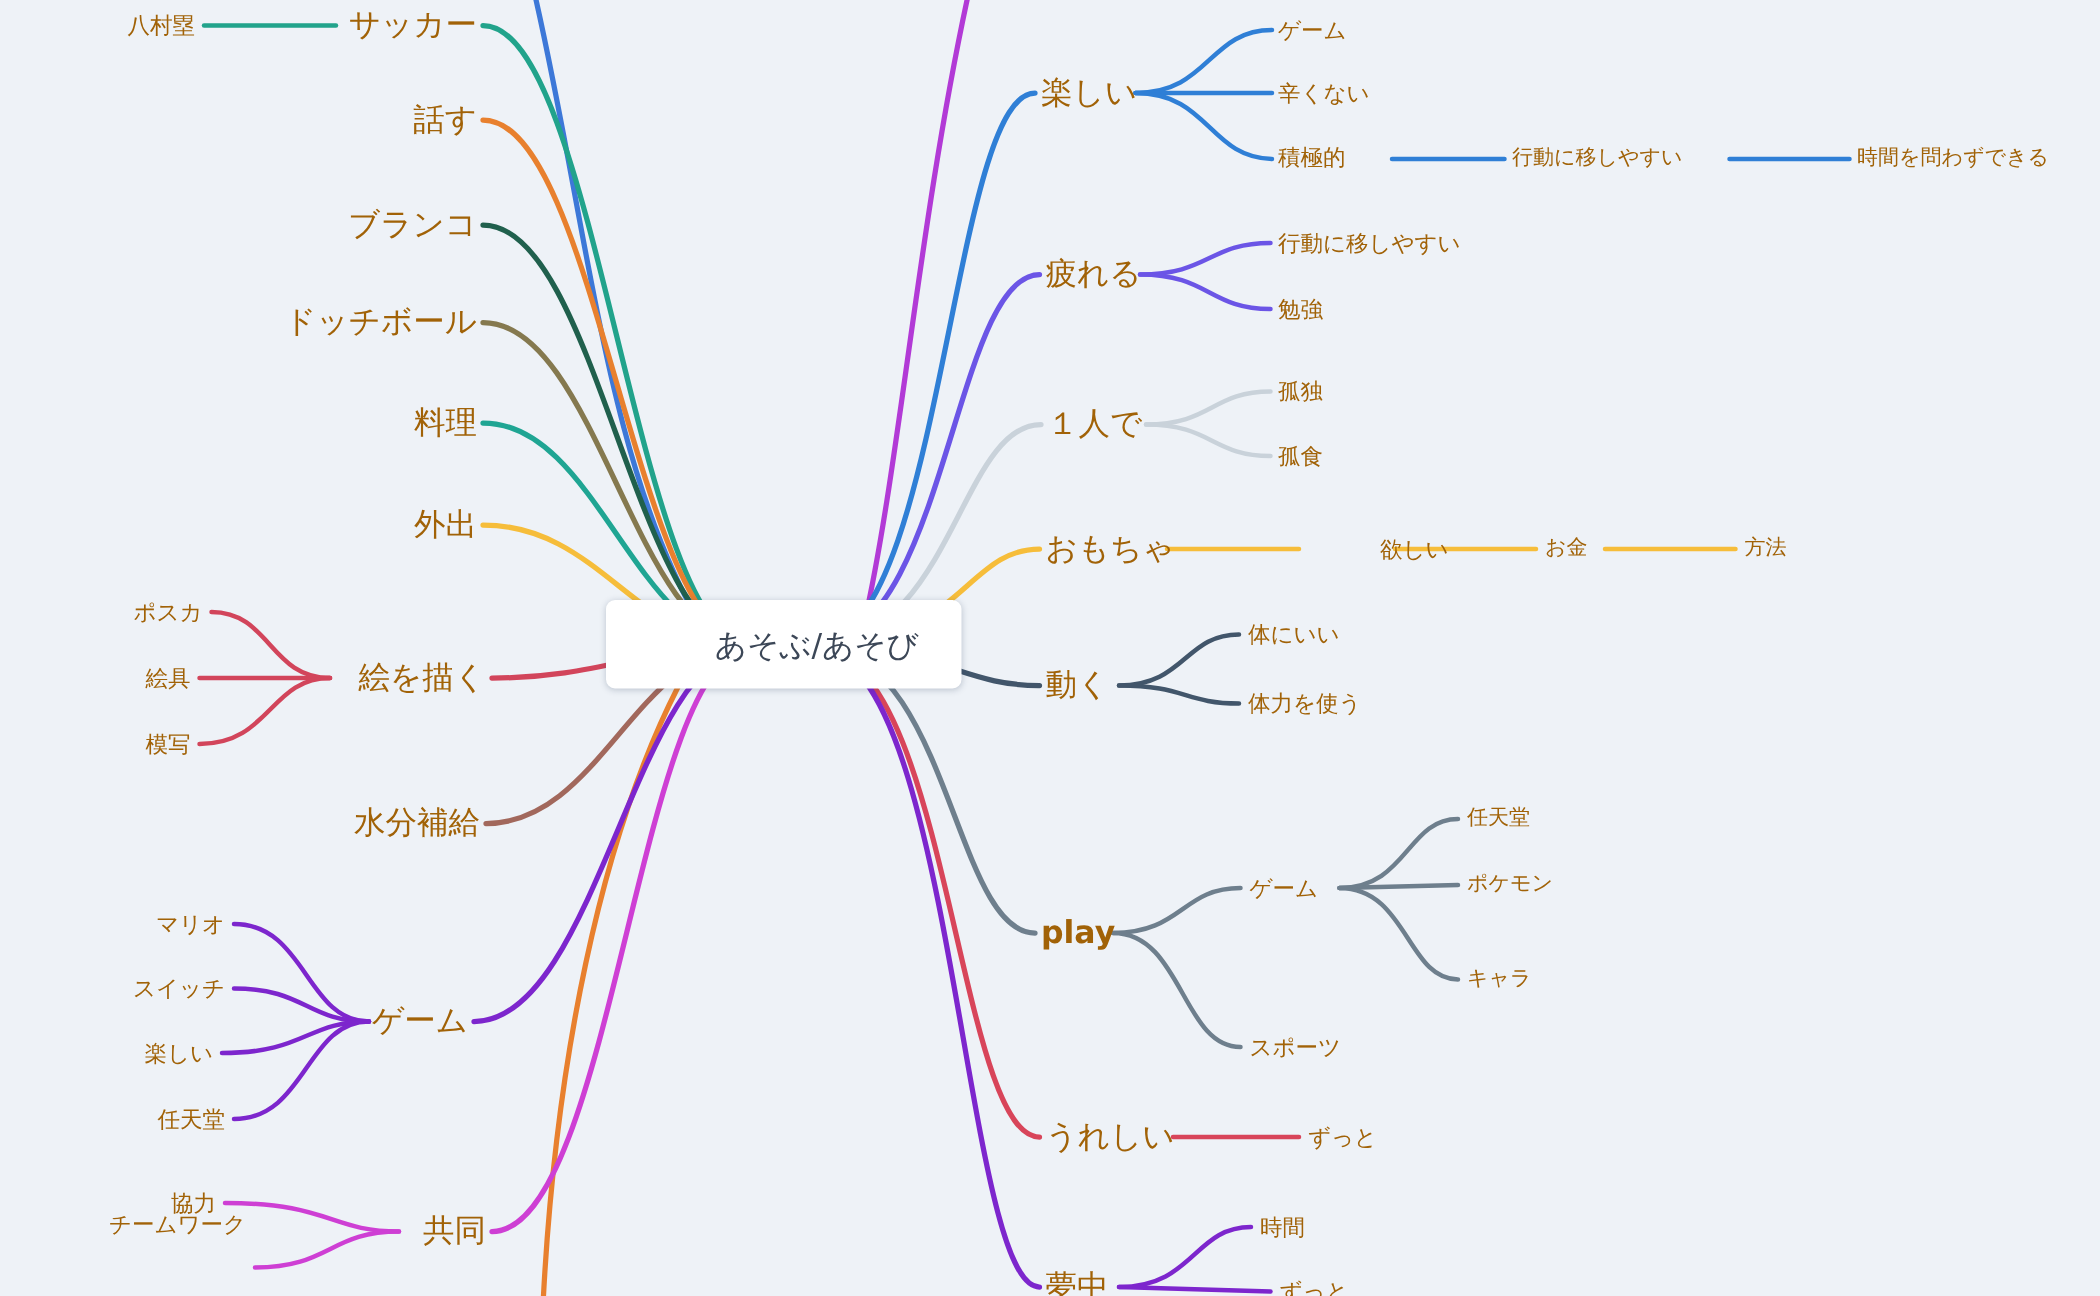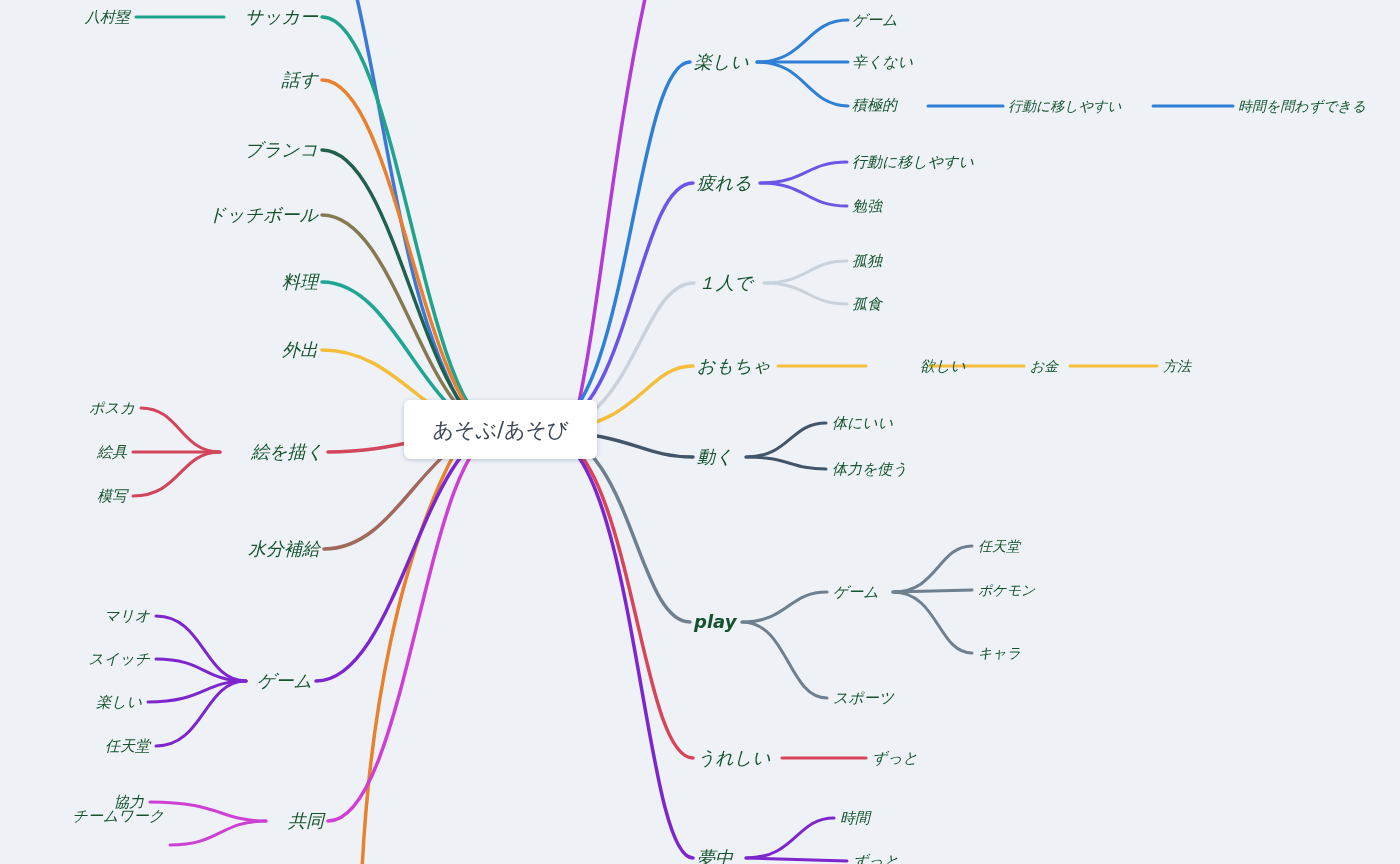--- a/index.html
+++ b/index.html
@@ -6,32 +6,32 @@
   body{
     width:1400px;height:864px;overflow:hidden;
     background:#eef2f7;
     font-family:"DejaVu Sans","Liberation Sans",sans-serif;
   }
   #stage{position:relative;width:1400px;height:864px;}
   #edges{position:absolute;left:0;top:0;z-index:1;}
   #edges path{fill:none;stroke-linecap:round;}
   .lbl{
     position:absolute;z-index:2;transform:translateY(-50%);
-    color:#14532d;white-space:nowrap;line-height:1.2;font-style:italic;
+    color:#a16207;white-space:nowrap;line-height:1.2;
   }
-  .d1{font-size:18px;}
+  .d1{font-size:21px;}
   .d2{font-size:15px;}
   .d3{font-size:14px;}
   .bold{font-weight:bold;}
   .root{
     position:absolute;z-index:3;left:404px;top:400px;width:193px;height:59px;
     background:#ffffff;border-radius:6px;
     box-shadow:0 1px 4px rgba(40,60,90,0.25);
     display:flex;align-items:center;justify-content:center;
-    font-size:21px;color:#3c4757;
+    font-size:21px;color:#3c4757;padding-left:44px;
   }
 </style>
 </head>
 <body>
 
 <div id="stage">
 
   <svg id="edges" width="1400" height="864" viewBox="0 0 1400 864">
 
     <path d="M 356 -6 C 392 150 404 310 468 418" stroke="#3d78d8" stroke-width="3.5"></path>

